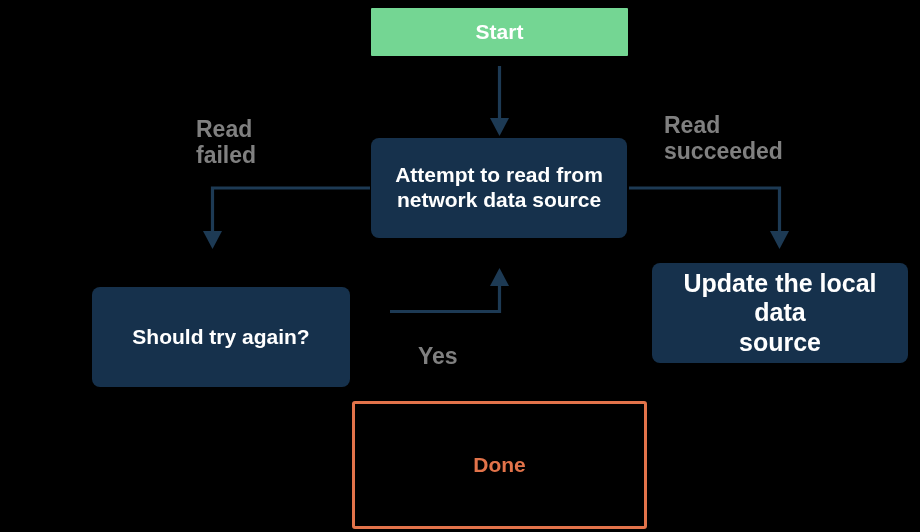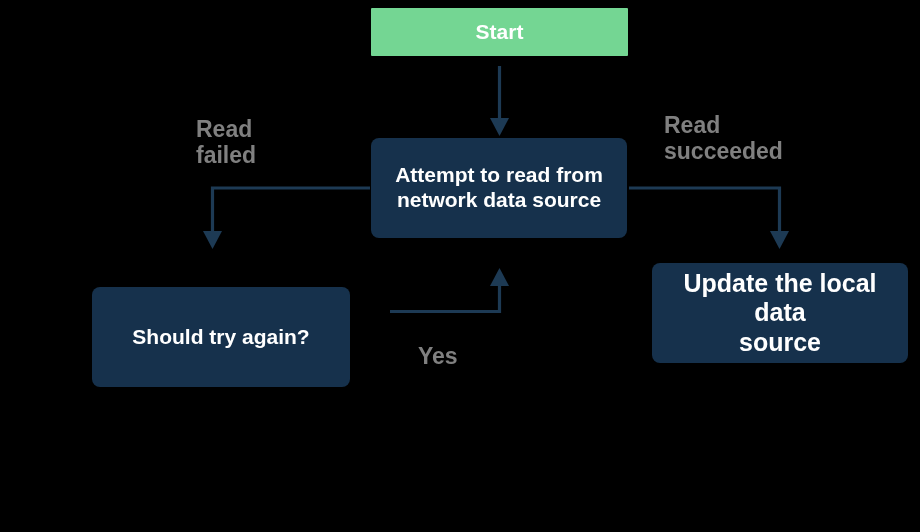--- a/index.html
+++ b/index.html
@@ -152,20 +152,21 @@
   <div class="node node-start">Start</div>
 
   <div class="node node-process">Attempt to read from
 network data source</div>
 
   <div class="node node-decision">Should try again?</div>
 
   <div class="node node-update">Update the local data
 source</div>
 
+  <div class="node node-done">Done</div>
 
   <div class="edge-label label-read-failed">Read
 failed</div>
 
   <div class="edge-label label-read-succeeded">Read
 succeeded</div>
 
   <div class="edge-label label-yes">Yes</div>
 
 

